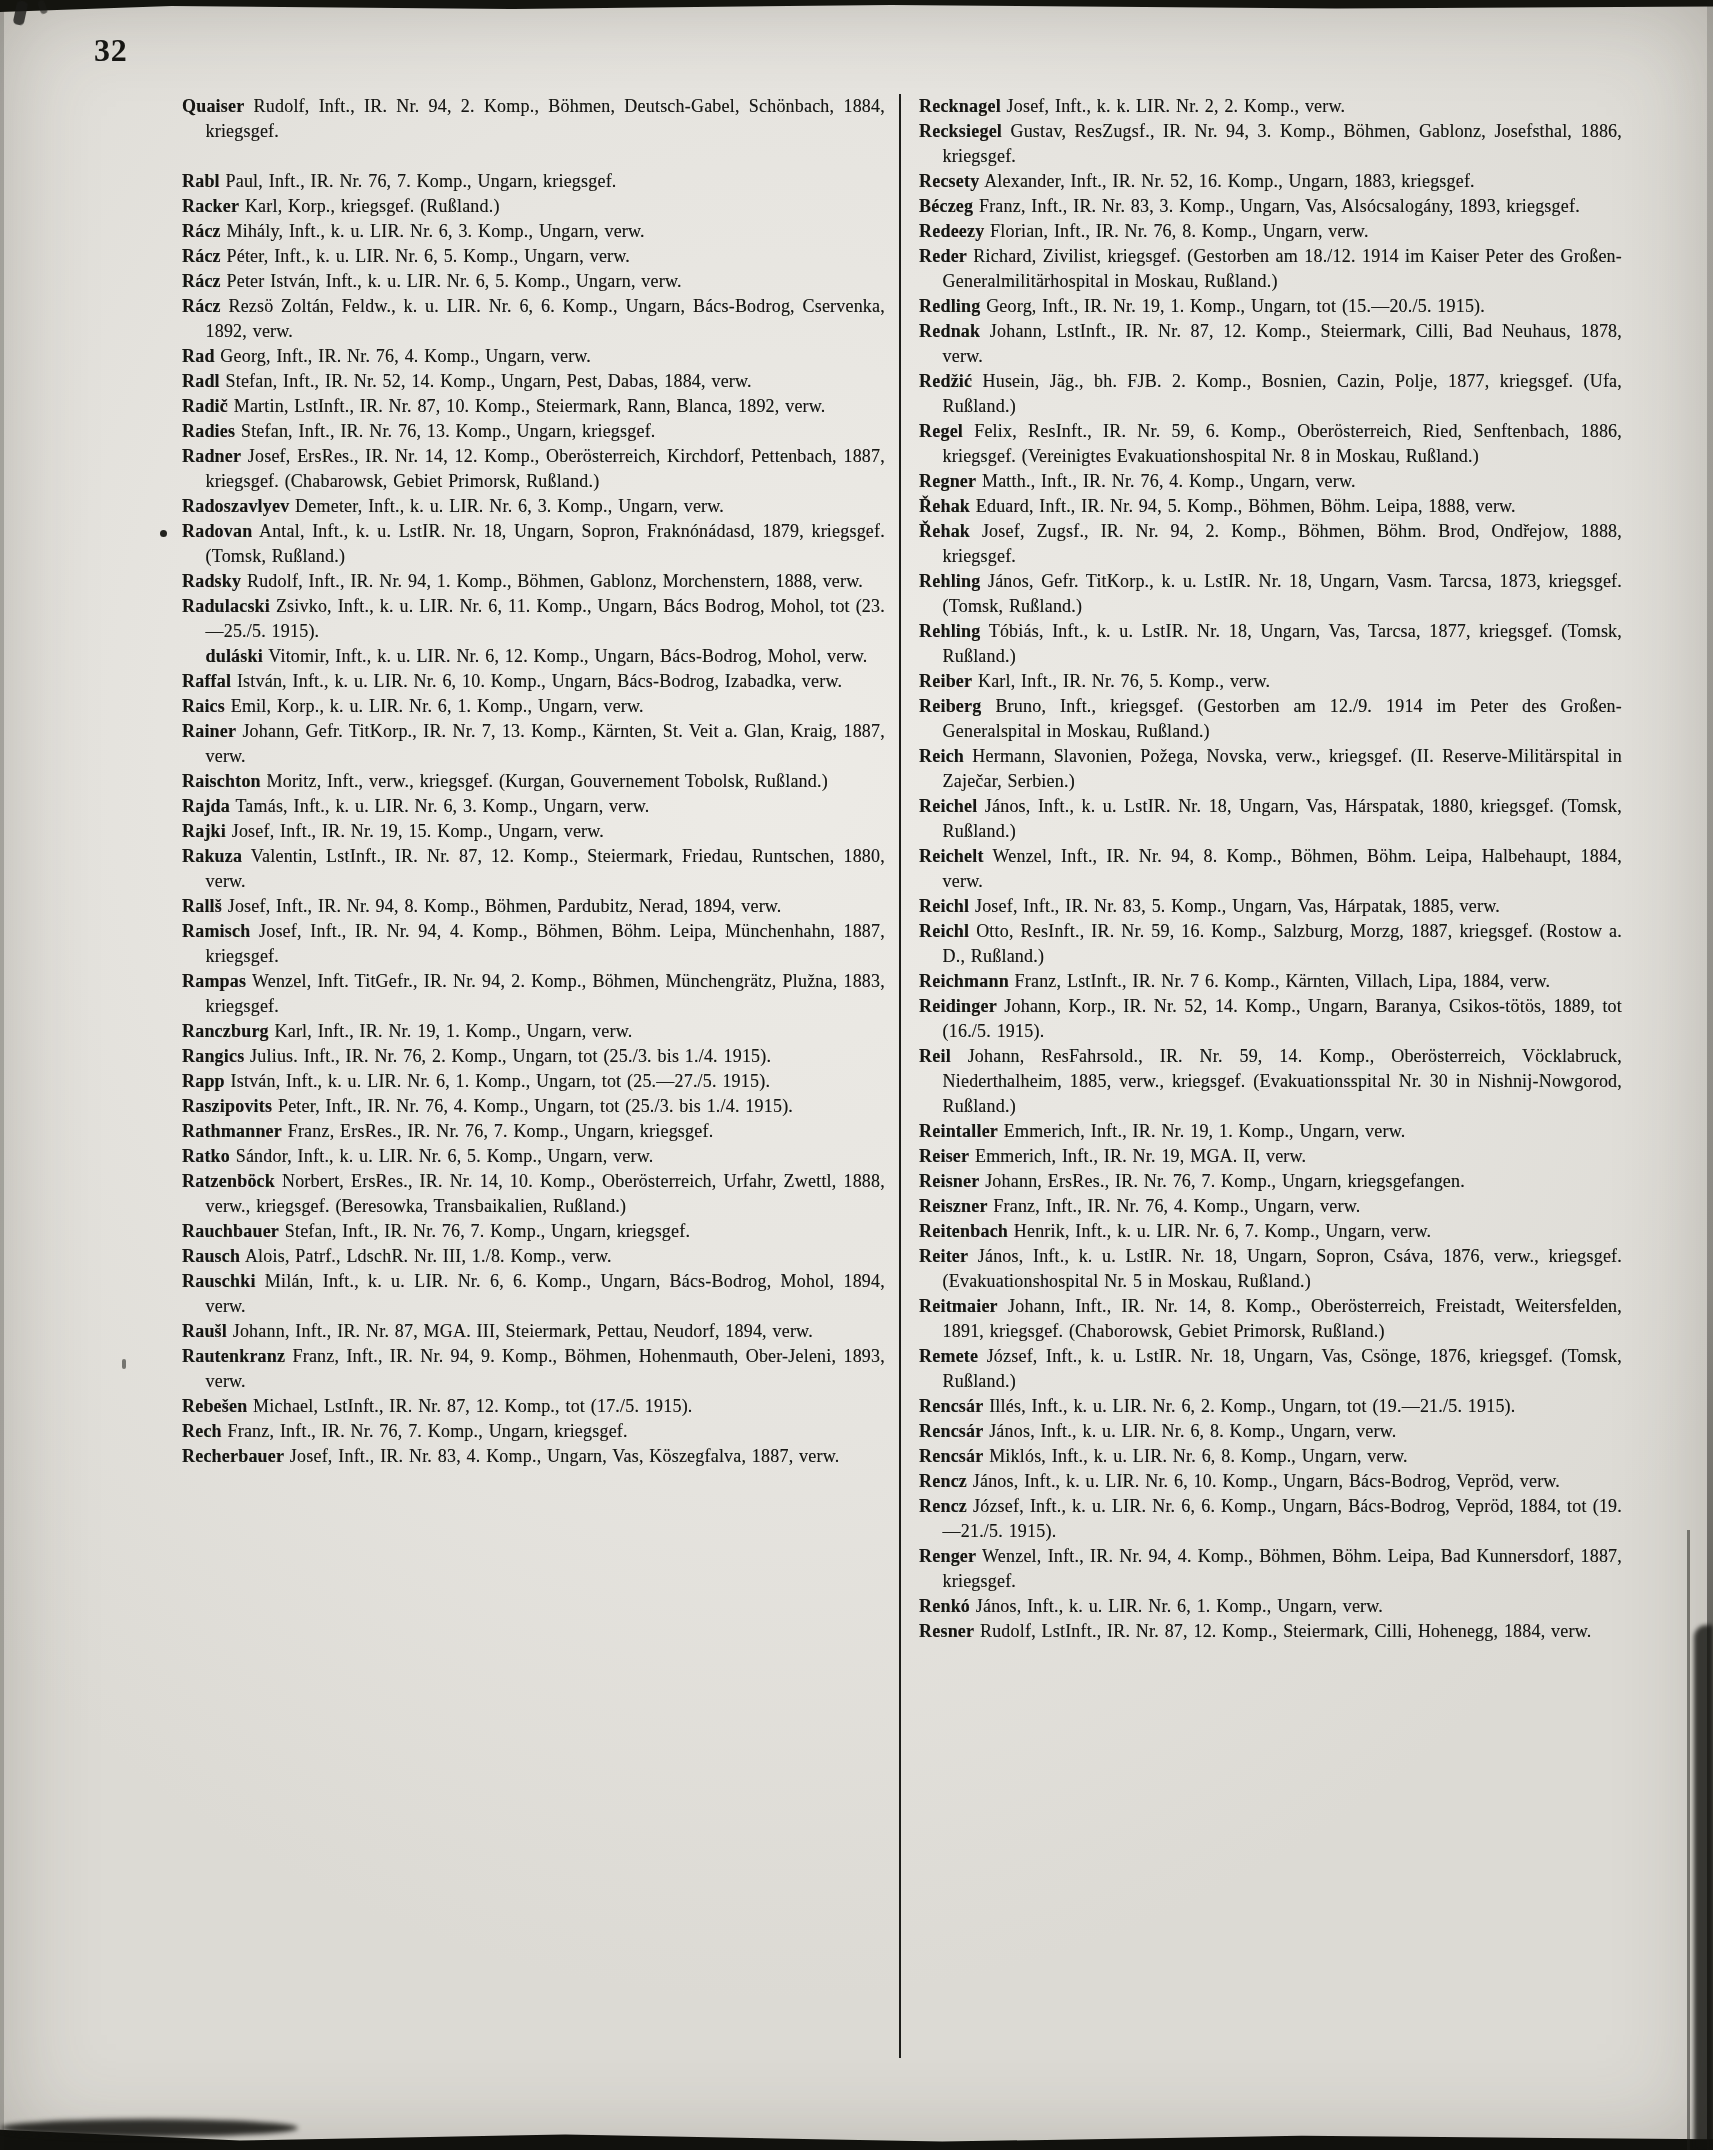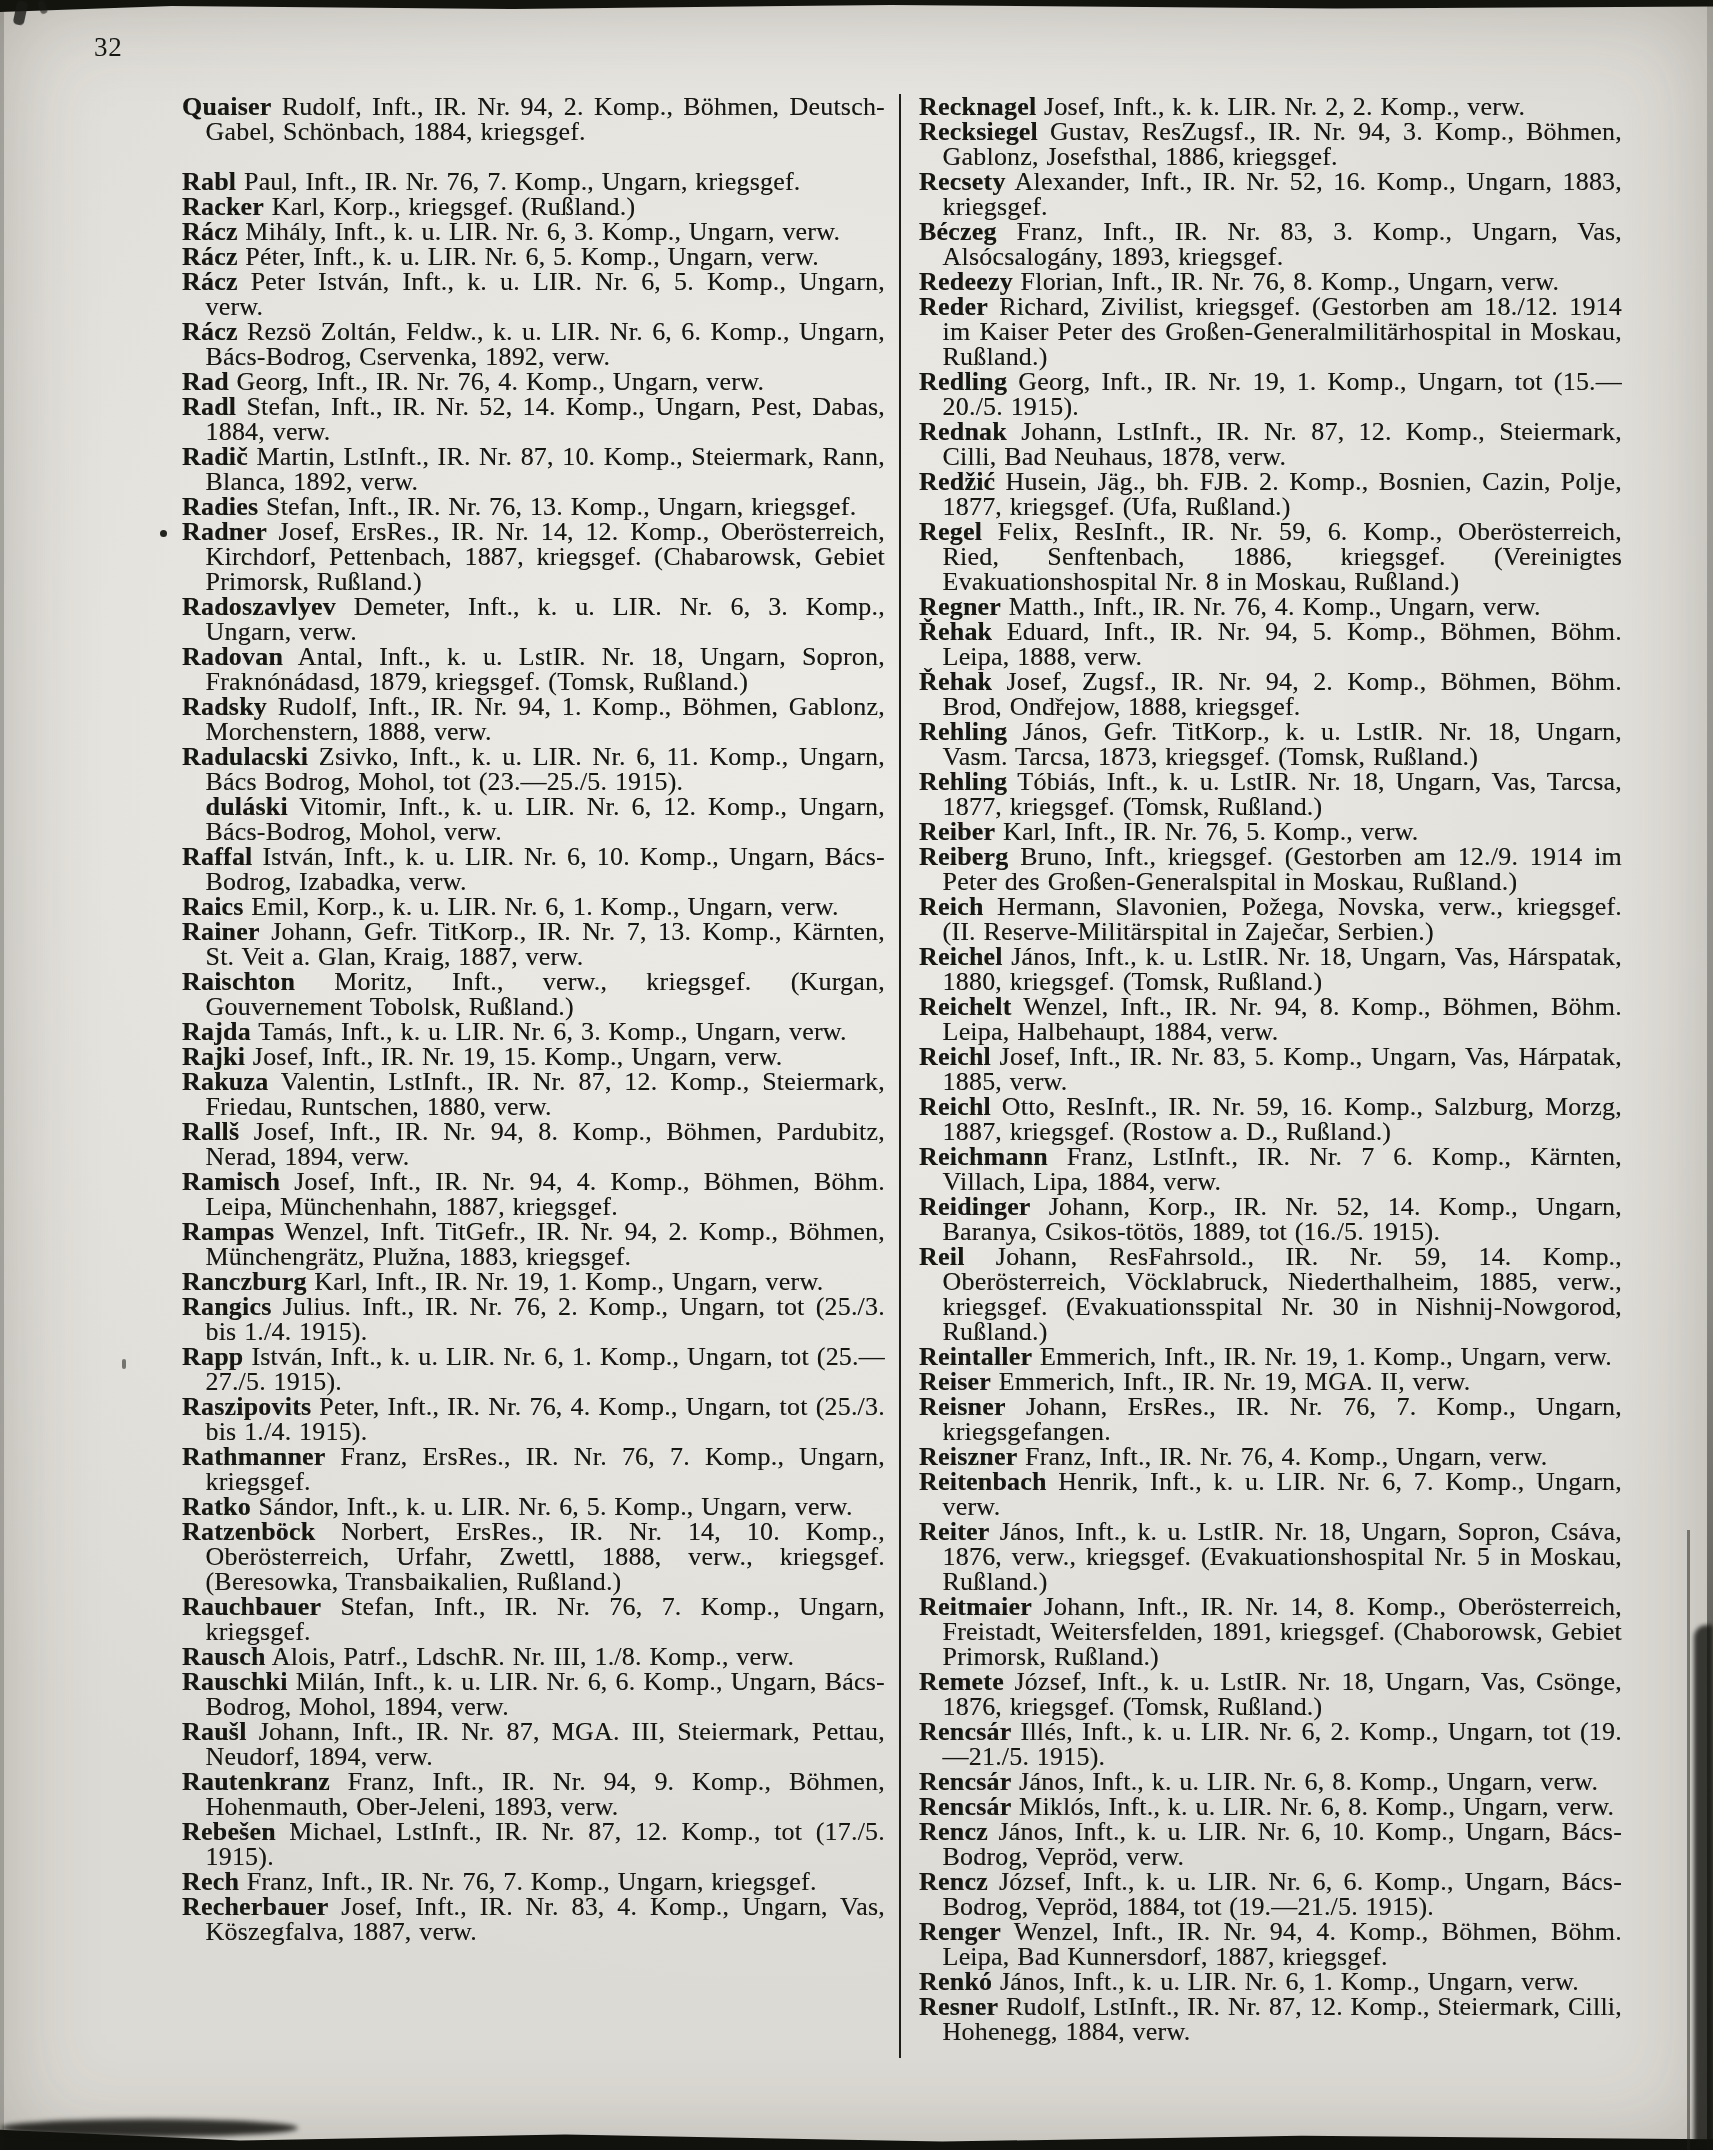--- a/index.html
+++ b/index.html
@@ -11,26 +11,26 @@
     font-family: "Liberation Serif", "DejaVu Serif", serif;
     color: #161613;
   }
   .vignette {
     position: absolute; inset: 0;
     box-shadow: inset 0 0 97px rgba(60,55,42,0.28);
     pointer-events: none;
   }
   .page-number {
     position: absolute; left: 94px; top: 32px;
-    font-size: 27px; font-weight: 400; letter-spacing: 0.7px;
+    font-size: 32px; font-weight: 700; letter-spacing: 0.7px;
   }
   .content {
     position: absolute; top: 94px; left: 182px; width: 1440px;
     display: flex;
-    font-size: 26px; line-height: 25px;
+    font-size: 18px; line-height: 25px;
     letter-spacing: 0.2px; word-spacing: 1px;
   }
   .col { width: 703px; }
   .divider {
     width: 2.1px; background: #1d1d1a; height: 1964px;
     margin-left: 14px; margin-right: 18px;
     flex: none;
   }
   .entry {
     margin: 0;

